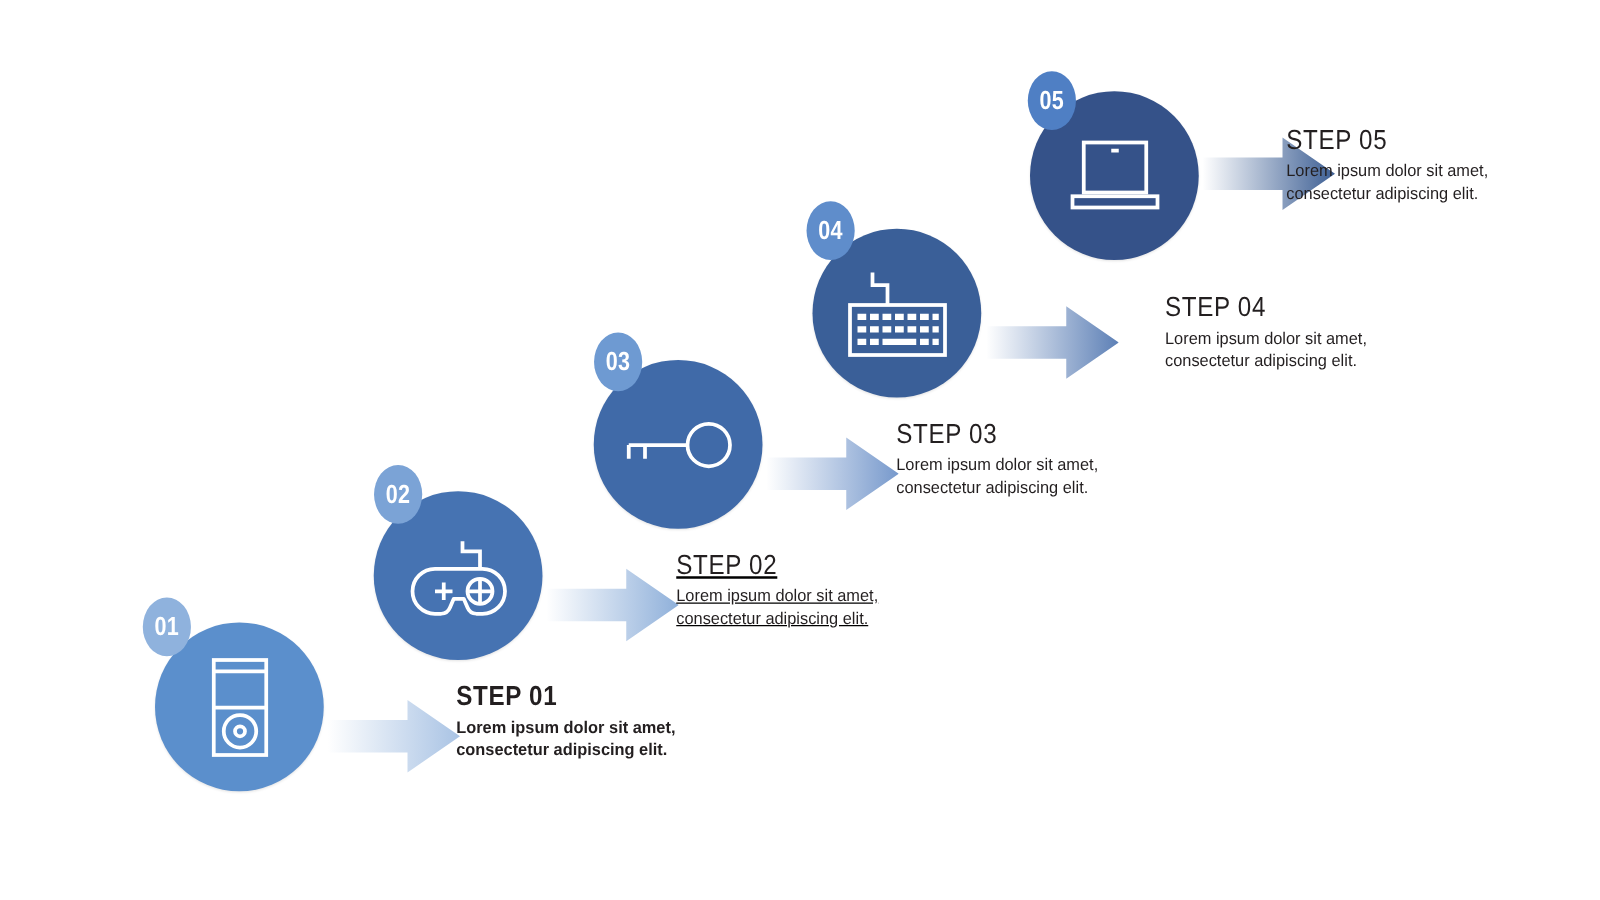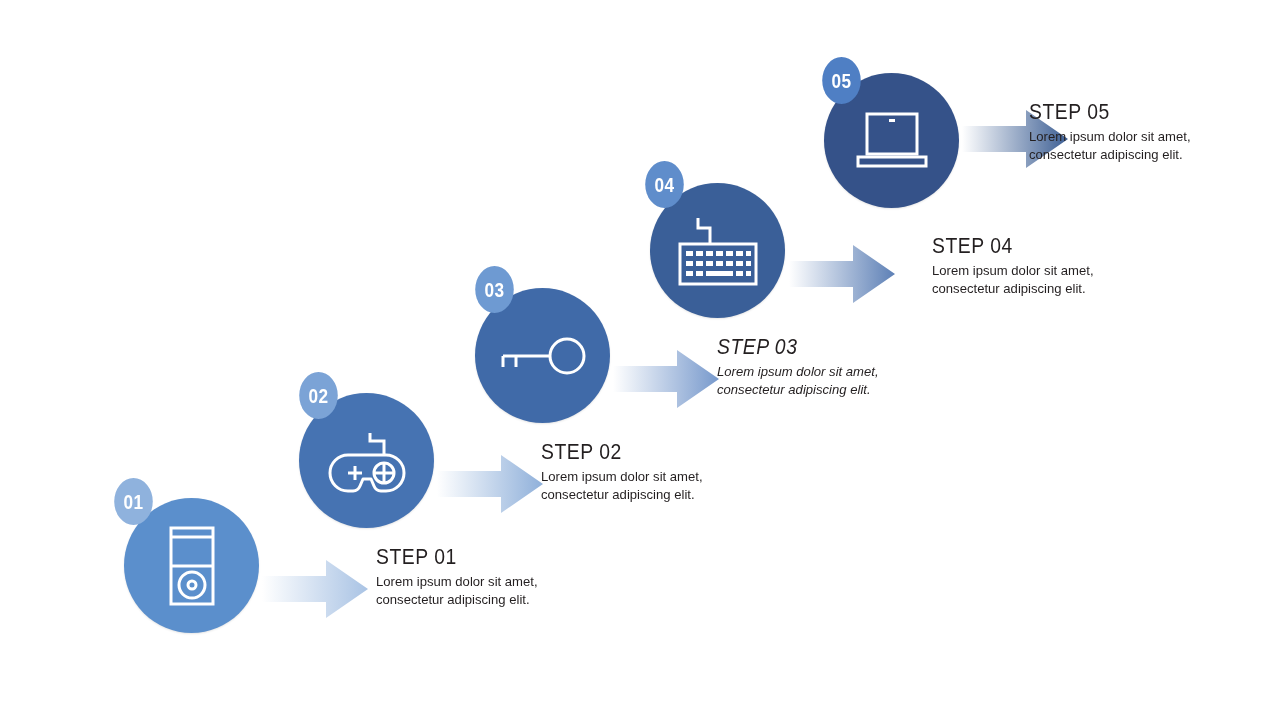--- a/index.html
+++ b/index.html
@@ -89,21 +89,21 @@
         <line x1="2" y1="40" x2="44" y2="40" stroke="#ffffff" stroke-width="3"></line>
         <circle cx="23" cy="59" r="13" fill="none" stroke="#ffffff" stroke-width="3"></circle>
         <circle cx="23" cy="59" r="4" fill="none" stroke="#ffffff" stroke-width="3"></circle>
       </svg>
     </div>
 
     <div class="badge" style="left:110px;top:478px;background:#8fb2dd;">
       <span>01</span>
     </div>
 
-    <div class="txt" style="left:376px;top:545px;width:300px;">
+    <div class="txt" style="left:365px;top:545px;width:300px;font-weight:bold;">
       <p class="title">STEP 01</p>
       <p class="desc">Lorem ipsum dolor sit amet,
 consectetur adipiscing elit.</p>
     </div>
   </div>
 
   <div class="step">
     <svg class="arrow" style="left:437px;top:453px;" width="106" height="62" viewBox="0 0 106 62">
       <defs>
         <linearGradient id="ag2" x1="0" y1="0" x2="1" y2="0">
@@ -123,21 +123,21 @@
         <line x1="46" y1="44" x2="66" y2="44" stroke="#ffffff" stroke-width="3"></line>
         <line x1="56" y1="34" x2="56" y2="54" stroke="#ffffff" stroke-width="3"></line>
         <polyline points="56,26 56,12 42,12 42,4" fill="none" stroke="#ffffff" stroke-width="3" stroke-linejoin="miter"></polyline>
       </svg>
     </div>
 
     <div class="badge" style="left:295px;top:372px;background:#7ba3d6;">
       <span>02</span>
     </div>
 
-    <div class="txt" style="left:541px;top:440px;width:300px;">
+    <div class="txt" style="left:541px;top:440px;width:300px;text-decoration:underline;">
       <p class="title">STEP 02</p>
       <p class="desc">Lorem ipsum dolor sit amet,
 consectetur adipiscing elit.</p>
     </div>
   </div>
 
   <div class="step">
     <svg class="arrow" style="left:613px;top:348px;" width="106" height="62" viewBox="0 0 106 62">
       <defs>
         <linearGradient id="ag3" x1="0" y1="0" x2="1" y2="0">
@@ -154,21 +154,21 @@
         <line x1="3" y1="24" x2="50" y2="24" stroke="#ffffff" stroke-width="3"></line>
         <line x1="3" y1="24" x2="3" y2="35" stroke="#ffffff" stroke-width="3"></line>
         <line x1="16" y1="24" x2="16" y2="35" stroke="#ffffff" stroke-width="3"></line>
       </svg>
     </div>
 
     <div class="badge" style="left:471px;top:266px;background:#6e9ad2;">
       <span>03</span>
     </div>
 
-    <div class="txt" style="left:717px;top:335px;width:300px;font-style:italic;">
+    <div class="txt" style="left:717px;top:335px;width:300px;">
       <p class="title">STEP 03</p>
       <p class="desc">Lorem ipsum dolor sit amet,
 consectetur adipiscing elit.</p>
     </div>
   </div>
 
   <div class="step">
     <svg class="arrow" style="left:789px;top:243px;" width="106" height="62" viewBox="0 0 106 62">
       <defs>
         <linearGradient id="ag4" x1="0" y1="0" x2="1" y2="0">

